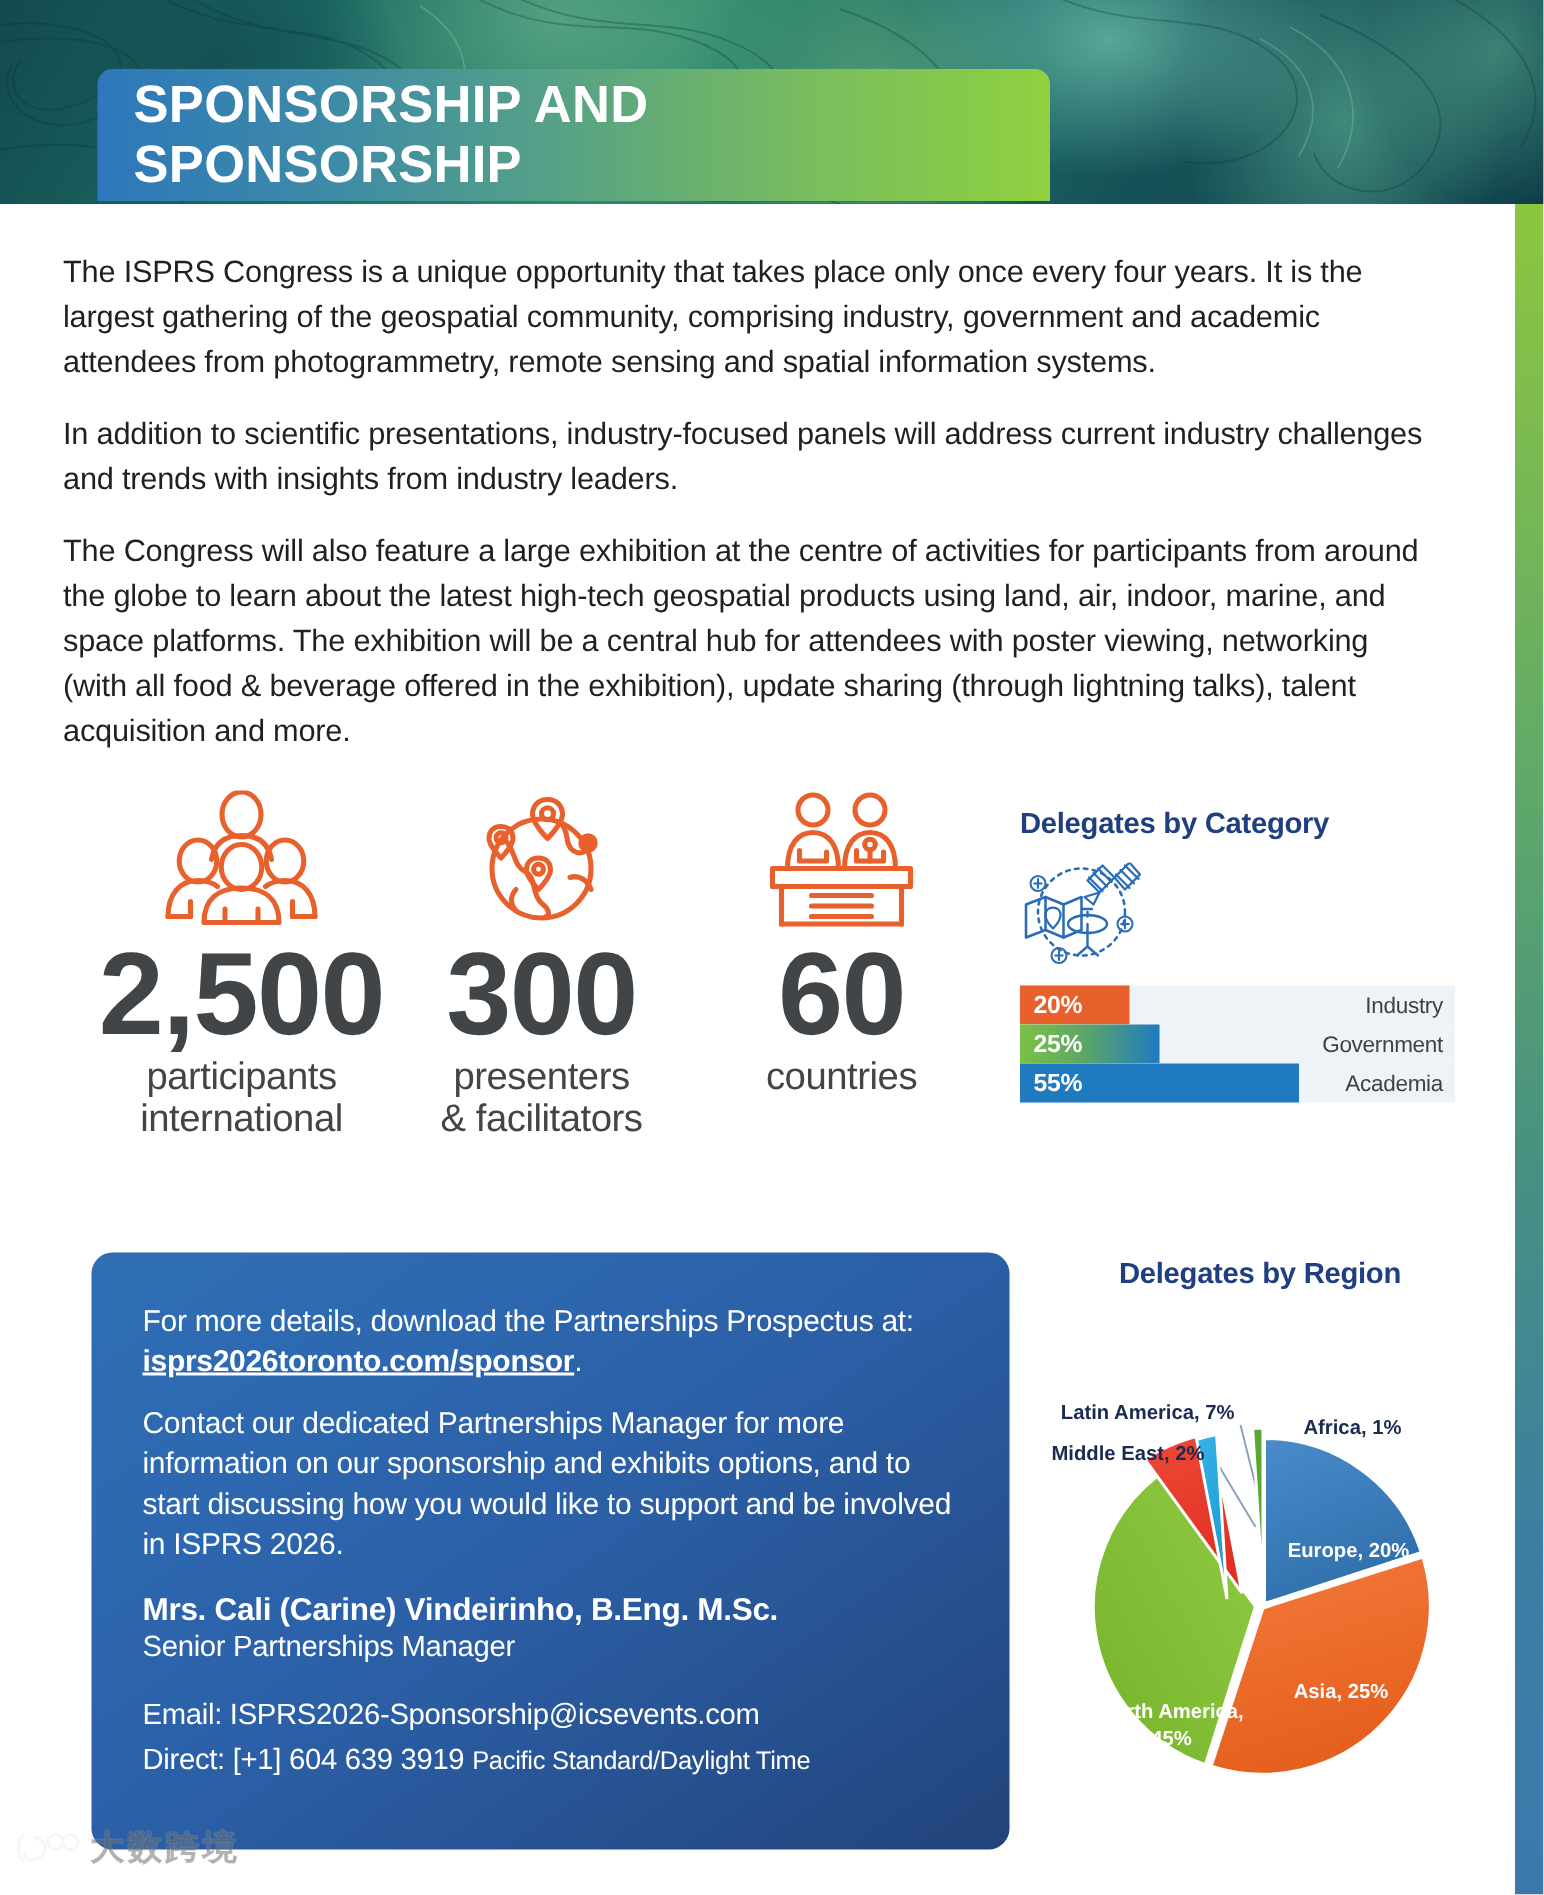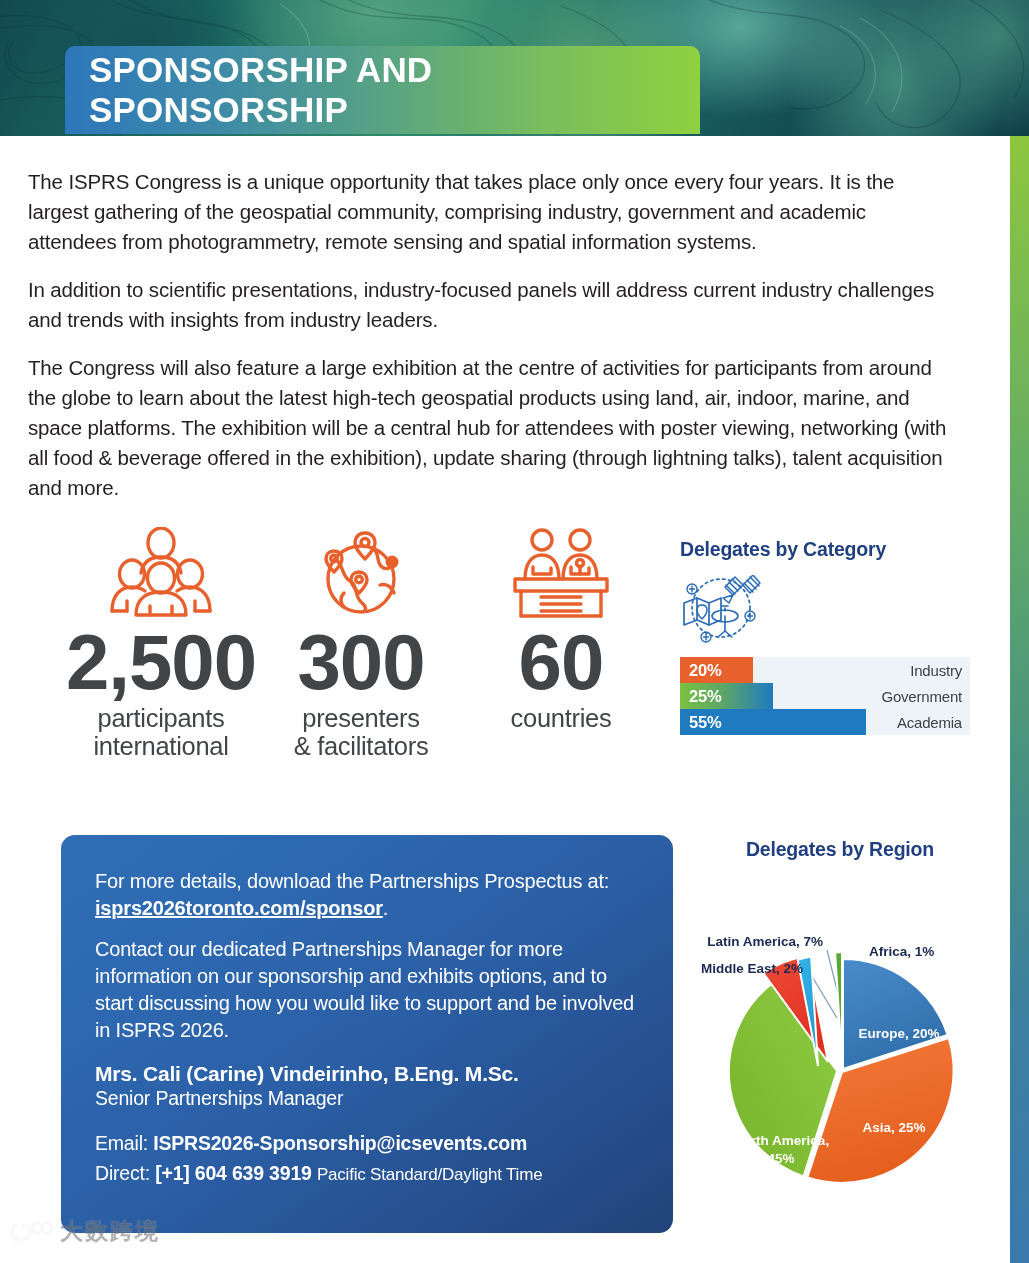--- a/index.html
+++ b/index.html
@@ -62,21 +62,21 @@
   }
 
   
   .content { position: absolute; left: 0; top: 136px; width: 1010px; }
 
   .para {
     color: #231f20;
     font-size: 20.5px;
     line-height: 30px;
     margin: 0 0 18px 0;
-    padding: 0 60px 0 28px;
+    padding: 0 60px 0 42px;
     letter-spacing: -0.15px;
   }
   .para:first-child { padding-top: 31px; }
 
   
   .stats {
     position: absolute;
     left: 61px; top: 525px;
     width: 600px;
     display: flex;
@@ -160,21 +160,21 @@
     margin-top: 18px;
     letter-spacing: -0.2px;
   }
   .cb-role {
     font-size: 19.5px;
     margin-top: 1px;
     letter-spacing: -0.2px;
   }
   .cb-email { font-size: 19.5px; margin-top: 22px; letter-spacing: -0.2px; }
   .cb-direct { font-size: 19.5px; margin-top: 7px; letter-spacing: -0.2px; }
-  .b { font-weight: bold; margin-top: 24px; }
+  .b { font-weight: normal; margin-top: 24px; }
   .i { font-size: 17px; }
 
   
   .pie-panel { position: absolute; left: 690px; top: 838px; width: 300px; }
   .pie-title {
     color: #1f3f81;
     font-size: 19.5px;
     font-weight: bold;
     text-align: center;
     letter-spacing: -0.2px;

